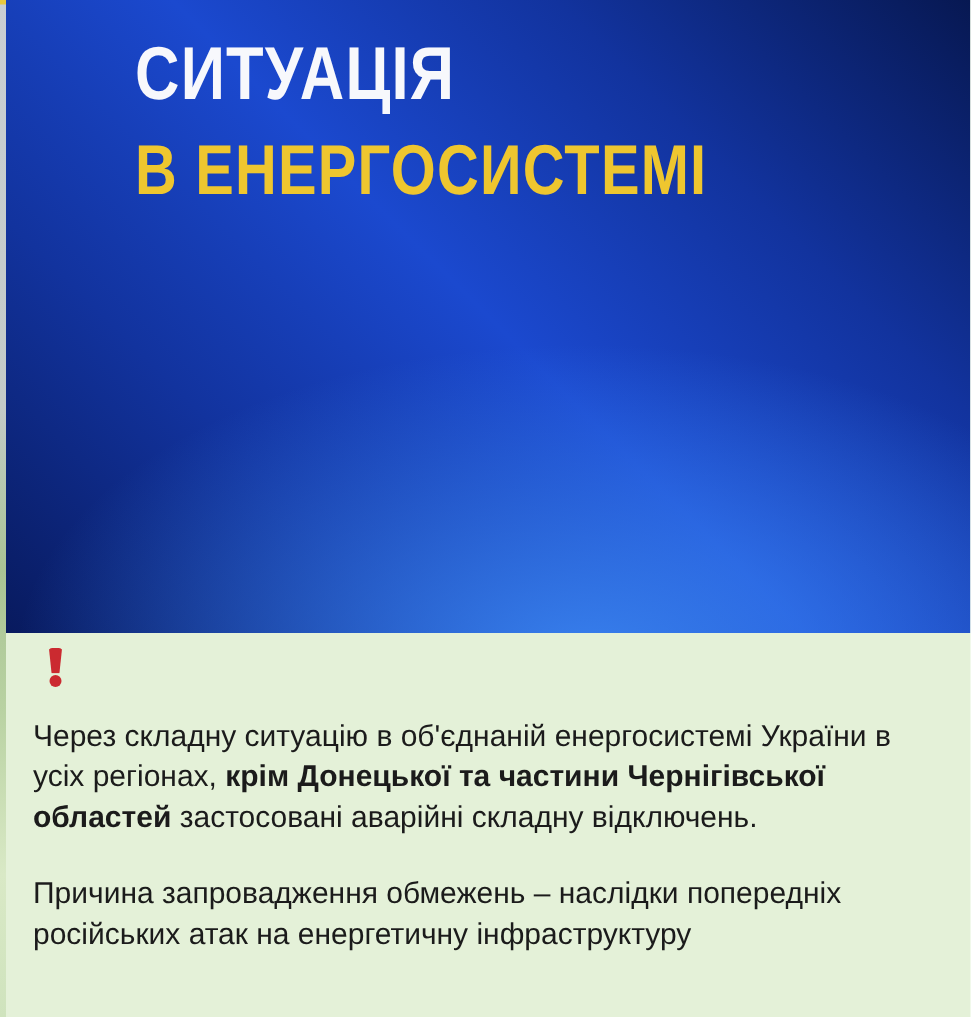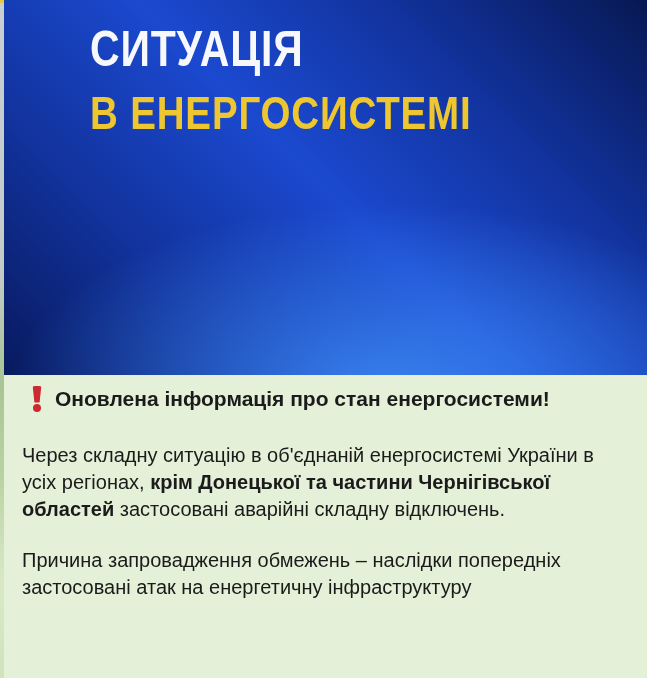--- a/index.html
+++ b/index.html
@@ -38,21 +38,21 @@
   }
   .main {
     position: absolute;
     left: 4px; top: 0;
     width: 643px; height: 678px;
     display: flex;
     flex-direction: column;
   }
   
   .banner {
-    height: 375px;
+    height: 422px;
     flex: 0 0 auto;
     padding: 20px 0 0 86px;
     background:
       radial-gradient(95% 80% at 60% 104%,
         rgba(62, 140, 248, 0.85) 0%,
         rgba(62, 140, 248, 0.0) 62%),
       linear-gradient(45deg,
         var(--banner-blue-dark, #081a5e) 0%,
         var(--banner-blue-mid, #12339e) 26%,
         #1b49cf 50%,
@@ -114,21 +114,21 @@
   }
   .excl-dot {
     position: absolute;
     left: 2px; bottom: 0;
     width: 8px; height: 8px;
     border-radius: 50%;
     background: var(--alert-red, #cb2a30);
   }
   .para {
     white-space: pre-line;
-    margin-top: 30px;
+    margin-top: 20px;
   }
   .para + .para { margin-top: 24px; }
   .para b { font-weight: 700; }
 </style>
 </head>
 <body>
 
 <div class="page">
   <div class="corner-dot"></div>
   <div class="edge-strip"></div>
@@ -140,26 +140,25 @@
       <div class="banner-line2">В ЕНЕРГОСИСТЕМІ</div>
     </div>
 
     <div class="message">
 
       <div class="headline">
         <span class="excl-icon">
           <span class="excl-bar"></span>
           <span class="excl-dot"></span>
         </span>
-        <span>Оновлена інформація про стан енергосистеми!</span>
       </div>
 
       <p class="para"><span>Через складну ситуацію в об'єднаній енергосистемі України в
 усіх регіонах, </span><b>крім Донецької та частини Чернігівської
 областей</b><span> застосовані аварійні складну відключень.</span></p>
 
       <p class="para">Причина запровадження обмежень – наслідки попередніх
-застосовані атак на енергетичну інфраструктуру</p>
+російських атак на енергетичну інфраструктуру</p>
 
 
     </div>
   </div>
 </div>
 
 </body></html>

